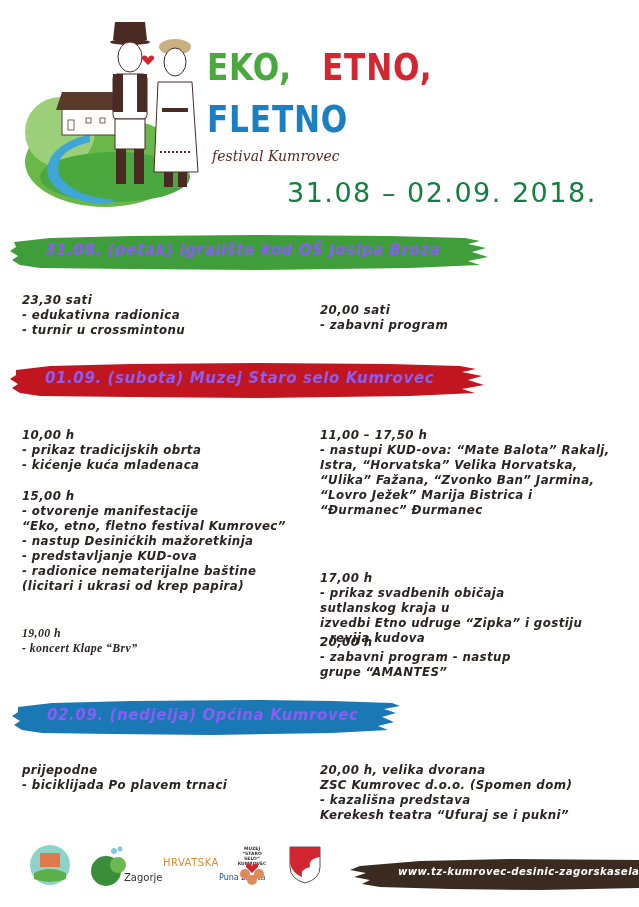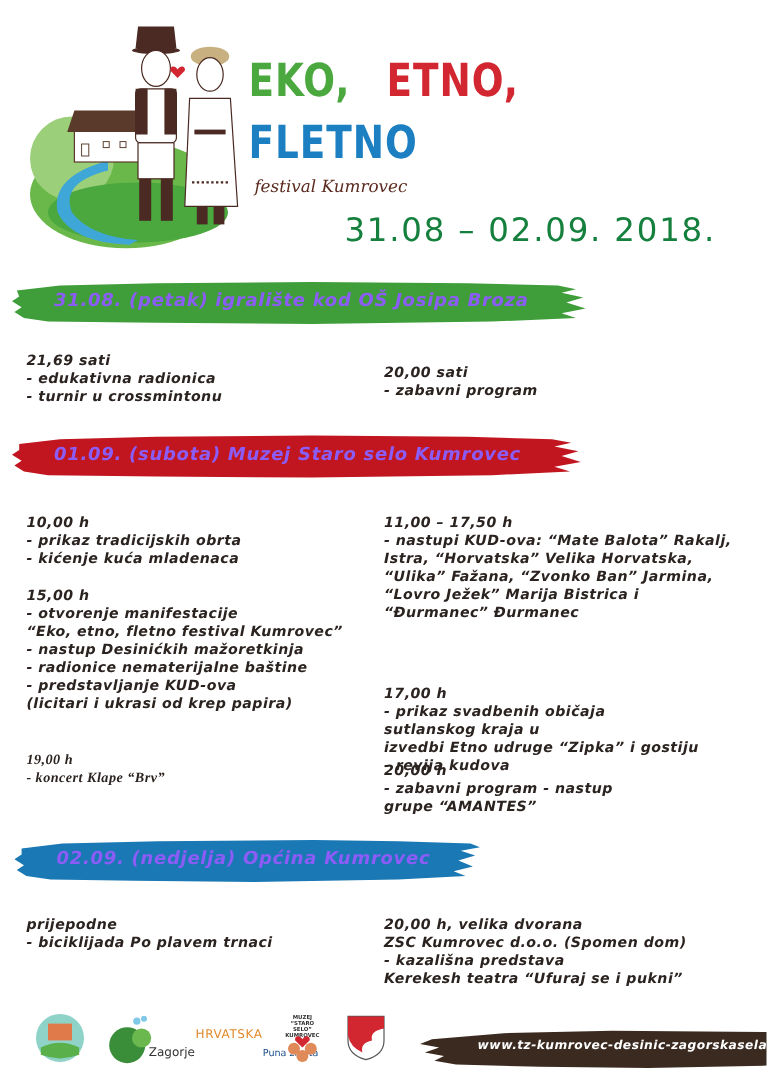--- a/index.html
+++ b/index.html
@@ -91,21 +91,21 @@
 <div class="abs dates">31.08 – 02.09. 2018.</div>
 
 <div class="banner b1">
   <svg viewBox="0 0 480 40" preserveAspectRatio="none">
     <path d="M4 10 L40 6 L120 4 L250 3 L380 4 L455 6 L470 9 L458 12 L476 16 L462 20 L478 25 L458 29 L470 33 L400 36 L250 38 L120 37 L30 36 L10 33 L2 28 L8 24 L0 19 L6 15 Z" fill="#3f9e3a"></path>
   </svg>
   <span class="banner-label">31.08. (petak) igralište kod OŠ Josipa Broza</span>
 </div>
 
 <div class="block" style="left:22px; top:293px;">
-  <span class="time">21,69 sati</span>
+  <span class="time">23,30 sati</span>
   <span class="line">- edukativna radionica</span>
   <span class="line">- turnir u crossmintonu</span>
 </div>
 <div class="block" style="left:320px; top:303px;">
   <span class="time">20,00 sati</span>
   <span class="line">- zabavni program</span>
 </div>
 
 <div class="banner b2">
   <svg viewBox="0 0 475 40" preserveAspectRatio="none">
@@ -117,22 +117,22 @@
 <div class="block" style="left:22px; top:428px;">
   <span class="time">10,00 h</span>
   <span class="line">- prikaz tradicijskih obrta</span>
   <span class="line">- kićenje kuća mladenaca</span>
 </div>
 <div class="block" style="left:22px; top:489px;">
   <span class="time">15,00 h</span>
   <span class="line">- otvorenje manifestacije</span>
   <span class="line">“Eko, etno, fletno festival Kumrovec”</span>
   <span class="line">- nastup Desinićkih mažoretkinja</span>
+  <span class="line">- predstavljanje KUD-ova</span>
   <span class="line">- radionice nematerijalne baštine</span>
-  <span class="line">- predstavljanje KUD-ova</span>
   <span class="line">(licitari i ukrasi od krep papira)</span>
 </div>
 <div class="block" style="left:22px; top:626px;font-family:Liberation Serif, serif;">
   <span class="time">19,00 h</span>
   <span class="line">- koncert Klape “Brv”</span>
 </div>
 
 <div class="block" style="left:320px; top:428px;">
   <span class="time">11,00 – 17,50 h</span>
   <span class="line">- nastupi KUD-ova: “Mate Balota” Rakalj,</span>

